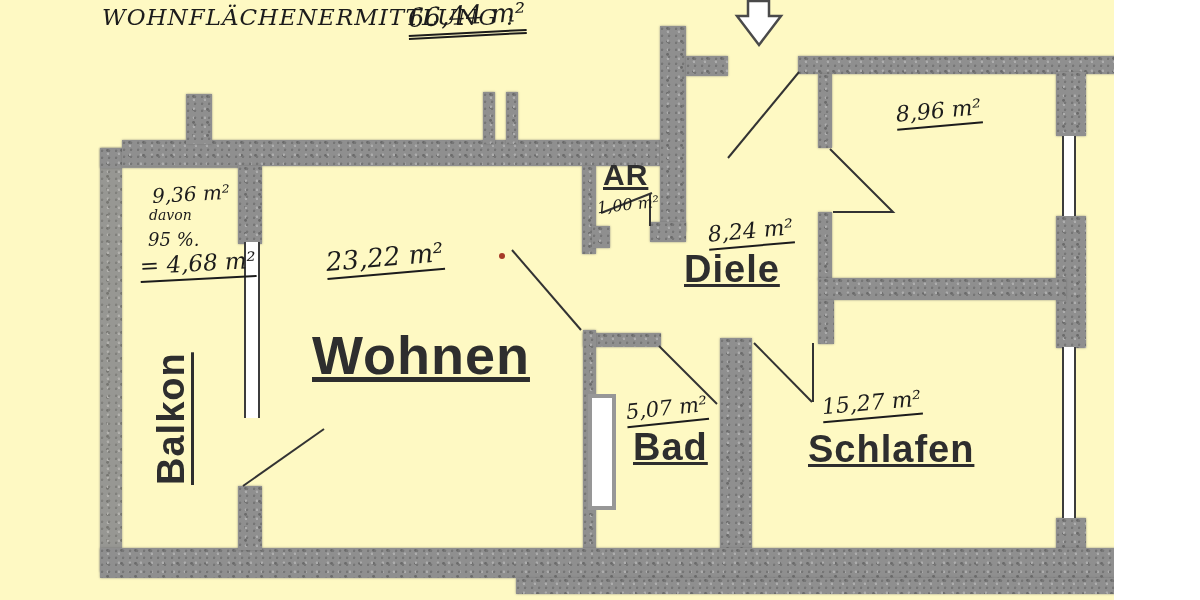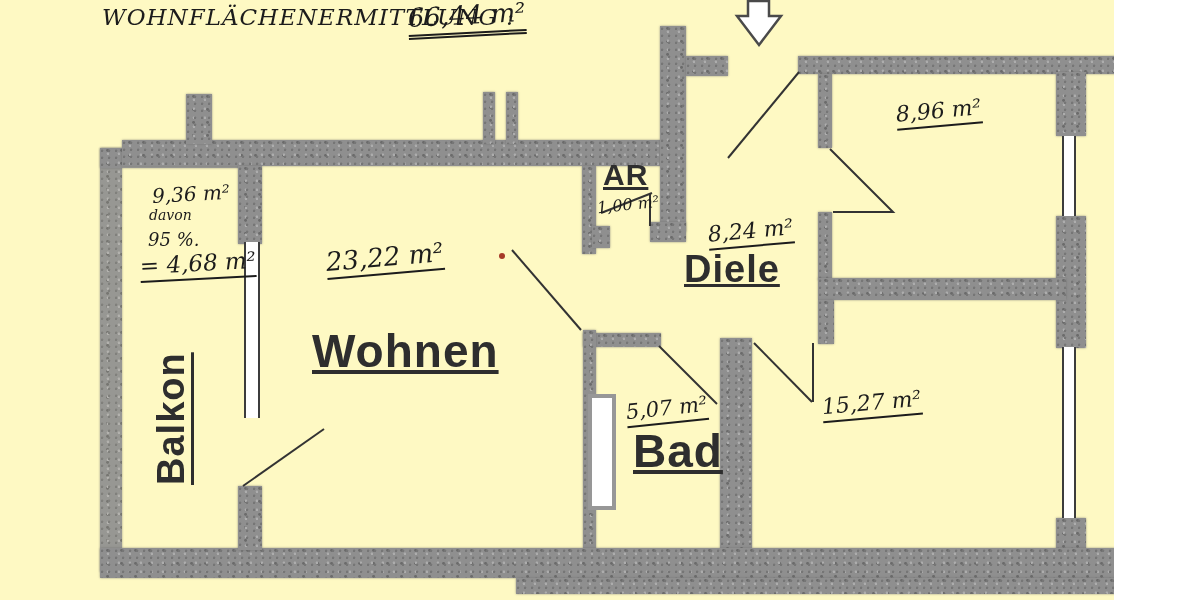--- a/index.html
+++ b/index.html
@@ -95,28 +95,29 @@
   <div class="hand" style="left:102px;top:6px;font-size:23px;letter-spacing:1px;">WOHNFLÄCHENERMITTLUNG :</div>
   <div class="hand u2 rot-3" style="left:408px;top:2px;font-size:26px;">66,44 m²</div>
 
   <div class="hand rot-3" style="left:152px;top:184px;font-size:20px;">9,36 m²</div>
   <div class="hand" style="left:149px;top:208px;font-size:14px;">davon</div>
   <div class="hand" style="left:148px;top:231px;font-size:18px;">95 %.</div>
   <div class="hand u1 rot-3" style="left:140px;top:252px;font-size:23px;">= 4,68 m²</div>
   <div class="room vertical" style="left:152px;top:325px;font-size:38px;height:160px;">Balkon</div>
 
   <div class="hand u1 rot-5" style="left:326px;top:244px;font-size:26px;">23,22 m²</div>
-  <div class="room" style="left:312px;top:328px;font-size:46px;">Wohnen</div>
+  <div class="room" style="left:312px;top:328px;font-size:54px;">Wohnen</div>
 
   <div class="room" style="left:603px;top:160px;font-size:30px;">AR</div>
   <div class="hand rot-6" style="left:597px;top:197px;font-size:16px;">1,00 m²</div>
 
   <div class="hand u1 rot-5" style="left:708px;top:220px;font-size:22px;">8,24 m²</div>
   <div class="room" style="left:684px;top:250px;font-size:38px;">Diele</div>
 
   <div class="hand u1 rot-5" style="left:896px;top:100px;font-size:22px;">8,96 m²</div>
 
   <div class="hand u1 rot-6" style="left:626px;top:398px;font-size:21px;">5,07 m²</div>
-  <div class="room" style="left:633px;top:428px;font-size:46px;">Bad</div>
+  <div class="room" style="left:633px;top:428px;font-size:38px;">Bad</div>
 
   <div class="hand u1 rot-5" style="left:822px;top:392px;font-size:22px;">15,27 m²</div>
+  <div class="room" style="left:808px;top:430px;font-size:38px;">Schlafen</div>
 
 </div>
 
 </body></html>

